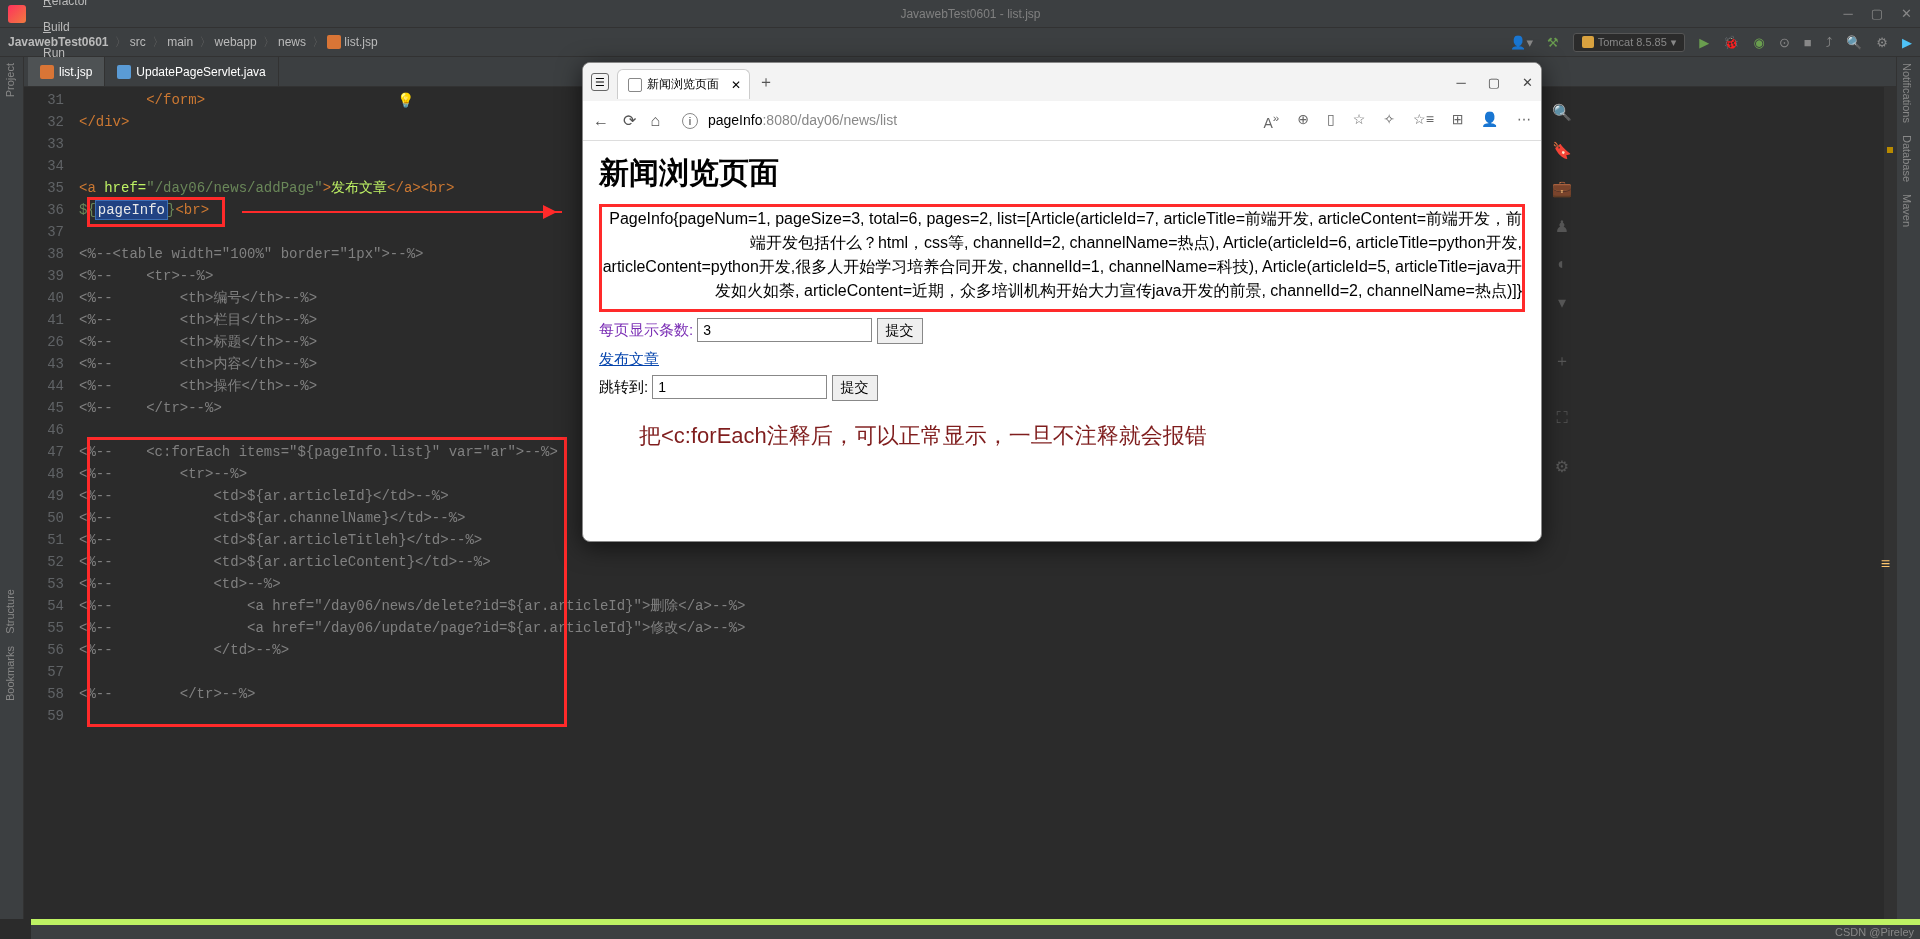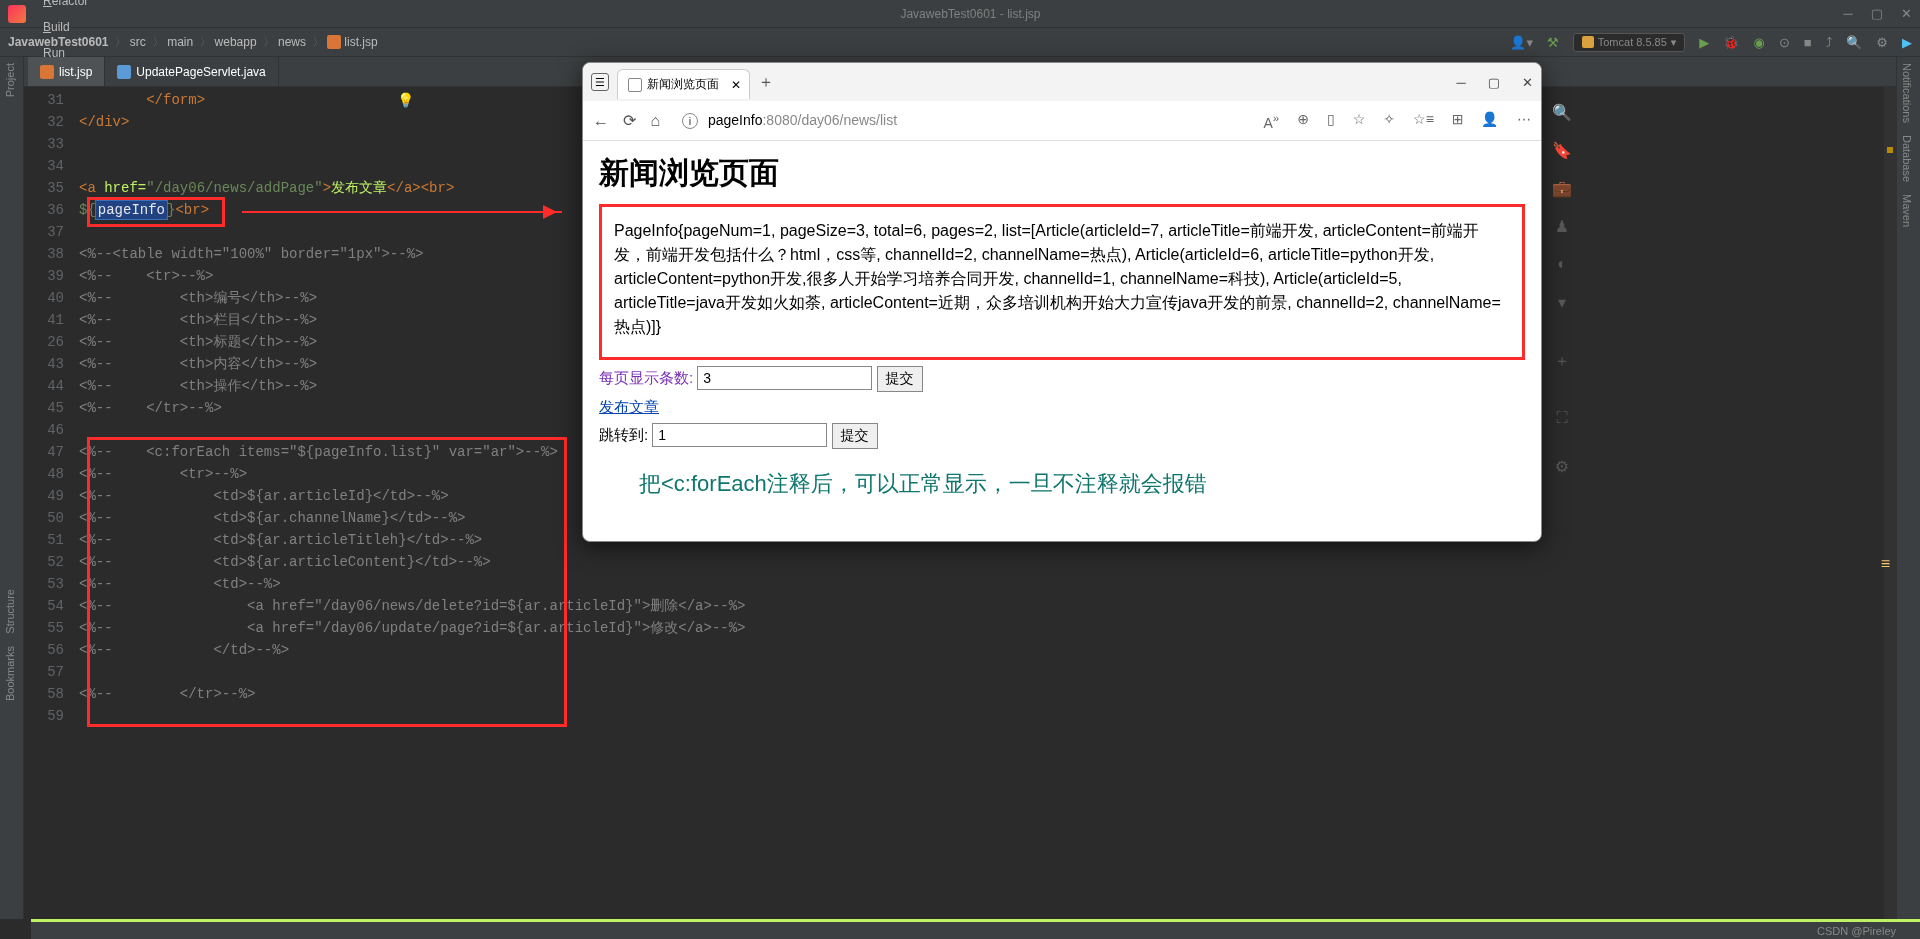--- a/index.html
+++ b/index.html
@@ -46,21 +46,21 @@
 .tk-green { color: #6a8759; }
 .tk-gray { color: #808080; }
 .tk-text { color: #bef264; }
 .tk-white { color: #e8e8e8; }
 .highlight-box { background: #214283; padding: 1px 2px; outline: 1px solid #3b6eb5; }
 
 
 .anno-red { position: absolute; border: 3px solid #ff2a2a; pointer-events: none; }
 .anno-arrow { position: absolute; height: 2px; background: #ff2a2a; }
 .anno-arrow::after { content: ''; position: absolute; right: -2px; top: -6px; border: 7px solid transparent; border-left: 14px solid #ff2a2a; }
-.anno-text { position: absolute; color: #0f766e; font-size: 22px; font-family: 'Microsoft YaHei', sans-serif; }
+.anno-text { position: absolute; color: #7f1d1d; font-size: 22px; font-family: 'Microsoft YaHei', sans-serif; }
 
 
 .browser { position: absolute; left: 582px; top: 62px; width: 960px; height: 480px; background: #fff; border: 1px solid #888; border-radius: 8px; box-shadow: 0 5px 25px rgba(0,0,0,0.6); color: #000; font-family: Arial, 'Microsoft YaHei', sans-serif; display: flex; flex-direction: column; }
 .browser-tabbar { height: 38px; background: #f3f3f3; border-radius: 8px 8px 0 0; display: flex; align-items: center; padding: 0 8px; gap: 8px; }
 .browser-tabbar .btab-icon { width: 18px; height: 18px; border: 1px solid #666; border-radius: 3px; display:flex; align-items:center; justify-content:center; font-size:11px; cursor:pointer; }
 .browser-tabbar .btab { background: #fff; border-radius: 6px 6px 0 0; padding: 6px 30px 6px 10px; font-size: 12px; display: flex; align-items: center; gap: 5px; position: relative; margin-top:4px; border: 1px solid #ccc; border-bottom: none; }
 .browser-tabbar .btab .close { position: absolute; right: 8px; cursor:pointer; }
 .browser-tabbar .btab .page-icon { width:14px; height:14px; border: 1px solid #888; border-radius: 2px; }
 .browser-tabbar .newtab { font-size: 16px; color: #555; cursor:pointer; }
 .browser-tabbar .wbtns { margin-left: auto; display: flex; gap: 22px; color: #444; }
@@ -71,33 +71,33 @@
 .browser-addr .url { flex: 0 0 auto; font-size: 14px; color: #333; margin-left: 8px; }
 .browser-addr .url .host { color: #000; }
 .browser-addr .url .path { color: #888; }
 .browser-addr .addr-icons { margin-left: auto; display: flex; gap: 18px; color: #666; font-size: 14px; }
 .browser-addr .addr-icons span { cursor:pointer; }
 .browser-addr .info-i { border: 1px solid #888; border-radius: 50%; width: 16px; height: 16px; display:inline-flex; align-items:center; justify-content:center; font-size:11px; margin-right: 6px; }
 
 .browser-body { flex: 1; padding: 12px 16px; font-size: 16px; overflow: hidden; }
 .browser-body h1 { font-size: 30px; font-weight: bold; margin-bottom: 10px; }
 .browser-body .pageinfo { font-size: 16px; line-height: 1.5; margin-bottom: 6px; }
-.anno-red-browser { border: 3px solid #ff2a2a; padding: 12px; margin-bottom: 4px; }
+.anno-red-browser { border: 3px solid #ff2a2a; padding: 0; margin-bottom: 4px; text-align: right; }
 .browser-body .row { margin: 6px 0; font-size: 15px; }
 .browser-body .row .purple { color: #7b2fb5; }
 .browser-body .row a { color: #0645ad; text-decoration: underline; }
 .browser-body input[type=text] { border: 1px solid #888; padding: 3px 5px; font-size: 14px; width: 175px; }
 .browser-body button { border: 1px solid #888; background: #efefef; padding: 3px 8px; cursor:pointer; font-size:14px; }
 
 
 .browser-toolstrip { position: absolute; right: -38px; top: 40px; width: 34px; display: flex; flex-direction: column; gap: 18px; align-items: center; }
 .browser-toolstrip .bt-icon { width: 20px; height: 20px; cursor:pointer; font-size: 16px; color: #555; text-align:center; }
 
 
-.statusbar { position: absolute; bottom: 0; left: 0; right: 0; height: 20px; background: #3c3f41; border-top: 3px solid #bef264; display:flex; align-items:center; justify-content:flex-end; padding: 0 24px; font-size: 11px; color: #888; margin-left: 31px; }
+.statusbar { position: absolute; bottom: 0; left: 0; right: 0; height: 20px; background: #3c3f41; border-top: 6px solid #bef264; display:flex; align-items:center; justify-content:flex-end; padding: 0 6px; font-size: 11px; color: #888; margin-left: 31px; }
 
 
 .minimap { position: absolute; right: 24px; top: 87px; width: 12px; bottom: 20px; background: #323232; }
 .minimap .marks { position:absolute; top: 60px; left:3px; width:6px; height:6px; background: #b88a00; }
 
 .bulb { position:absolute; left: 373px; top: 5px; font-size:14px; }
 .hamburger { position:absolute; right:30px; top:555px; color:#ffc66d; font-size:16px; }
 </style>
 </head>
 <body>

